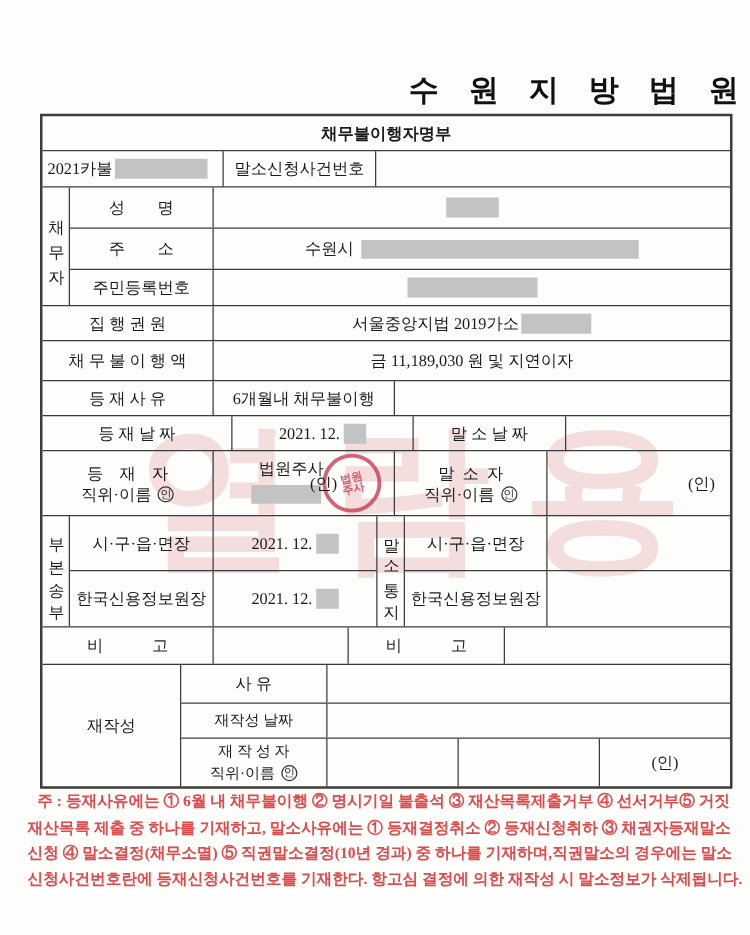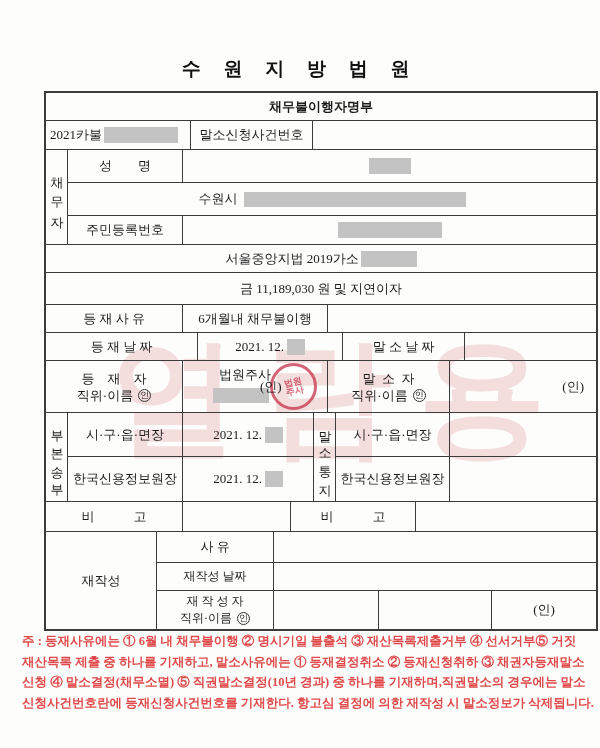--- a/index.html
+++ b/index.html
@@ -3,30 +3,30 @@
 <meta charset="utf-8">
 <style>
   * { box-sizing: border-box; margin: 0; padding: 0; }
   body { background: #888; font-family: "Liberation Serif", "DejaVu Serif", serif; }
   .page {
     position: relative; width: 600px; height: 748px;
     background: #fdfdfc; overflow: hidden; color: #1a1a1a;
   }
   .doc-title {
     position: absolute; top: 56px; left: 0; width: 100%;
-    text-align: center; font-size: 19px; font-weight: bold;
+    text-align: right; font-size: 24px; font-weight: bold;
     letter-spacing: 9px; color: #111; z-index: 2; white-space: pre;
   }
   .watermark {
     position: absolute; left: 110px; top: 312px; z-index: 0;
     font-size: 128px; font-weight: bold; letter-spacing: 26px;
     color: rgba(224, 150, 150, 0.30); white-space: nowrap;
   }
   .tbl {
-    position: absolute; left: 44px; top: 91px; width: 554px;
+    position: absolute; left: 32px; top: 91px; width: 554px;
     border: 2px solid #3c3c3c; z-index: 1; background: transparent;
   }
   .tr { display: flex; border-bottom: 1px solid #3c3c3c; }
   .tr.no-bb { border-bottom: none; }
   .td {
     border-right: 1px solid #3c3c3c; display: flex;
     align-items: center; justify-content: center;
     font-size: 13px; white-space: pre; flex-shrink: 0; position: relative;
   }
   .td.no-br { border-right: none; }
@@ -54,21 +54,21 @@
     overflow: hidden;
   }
   .stamp-inner {
     font-size: 9px; color: rgba(198, 48, 72, 0.75); font-weight: bold;
     transform: rotate(-12deg); text-align: center; line-height: 9px; white-space: pre-line;
   }
   .footnote {
     position: absolute; left: 22px; top: 631px; width: 562px; z-index: 2;
     color: #e14a4a; font-size: 12.5px; font-weight: bold; line-height: 20.5px;
   }
-  .footnote div { white-space: pre; }
+  .footnote div { white-space: pre; text-align: right; }
 </style>
 </head>
 <body>
 
 <div class="page">
 
   <div class="doc-title">수 원 지 방 법 원</div>
 
   <div class="watermark">열람용</div>
 
@@ -90,42 +90,45 @@
     <div class="tr">
       <div class="td vstrip" style="width:22px">채무자</div>
       <div class="subcol">
         <div class="subrow" style="height:33px">
           <div class="td" style="width:115px">성　　명</div>
           <div class="td no-br grow">
             <span class="redact" style="width:42px;height:16px"></span>
           </div>
         </div>
         <div class="subrow" style="height:33px">
+          <div class="td" style="width:115px">주　　소</div>
           <div class="td no-br grow">
             <span>수원시</span>
             <span class="redact" style="width:222px;height:15px;margin-left:6px"></span>
           </div>
         </div>
         <div class="subrow" style="height:28px">
           <div class="td" style="width:115px">주민등록번호</div>
           <div class="td no-br grow">
             <span class="redact" style="width:104px;height:16px"></span>
           </div>
         </div>
       </div>
     </div>
 
     <div class="tr" style="height:28px">
+      <div class="td" style="width:137px">집 행 권 원</div>
       <div class="td no-br grow">
         <span>서울중앙지법 2019가소</span>
         <span class="redact" style="width:56px;height:16px;margin-left:2px"></span>
       </div>
     </div>
 
     <div class="tr" style="height:32px">
+      <div class="td" style="width:137px">채 무 불 이 행 액</div>
       <div class="td no-br grow">금 11,189,030 원 및 지연이자</div>
     </div>
 
     <div class="tr" style="height:28px">
       <div class="td" style="width:137px">등 재 사 유</div>
       <div class="td" style="width:145px">6개월내 채무불이행</div>
       <div class="td no-br" style="width:146px"></div>
     </div>
 
     <div class="tr" style="height:28px">

